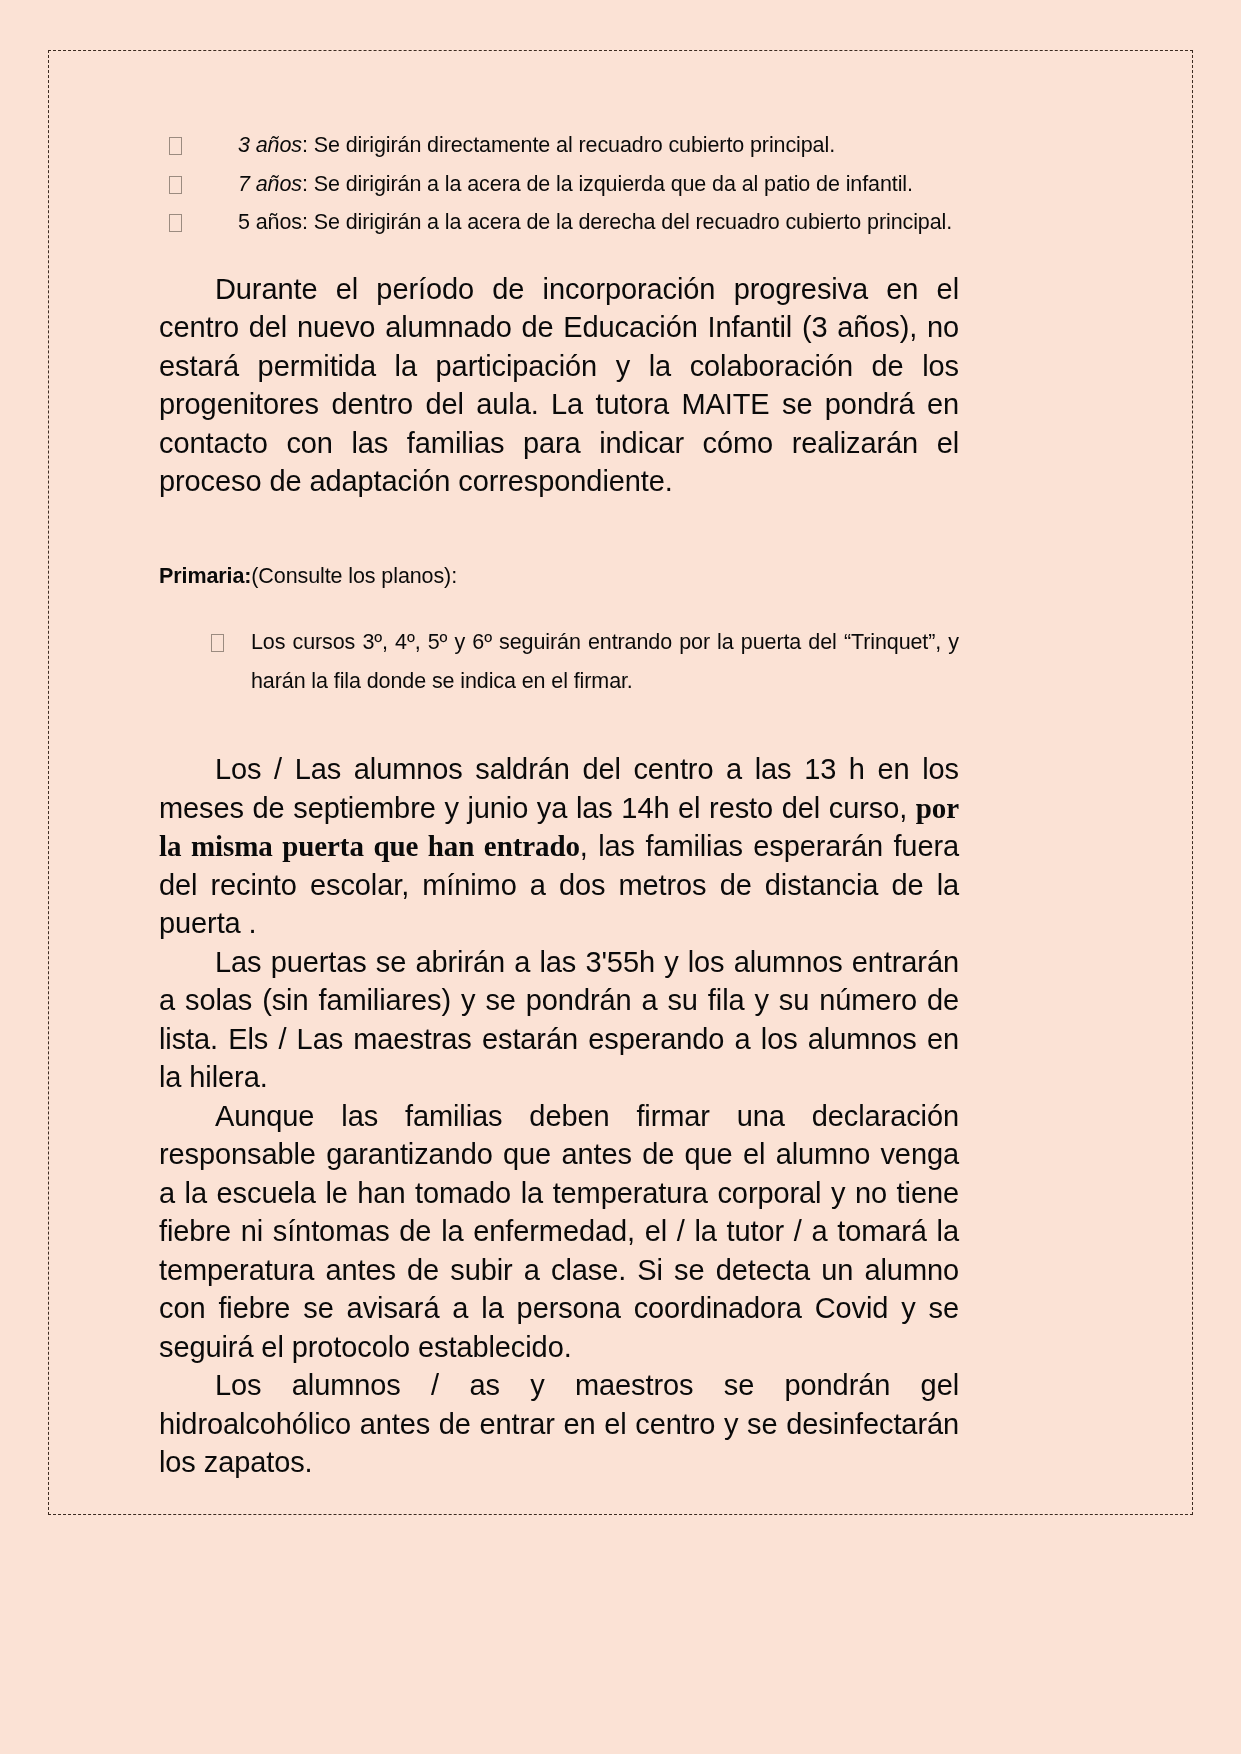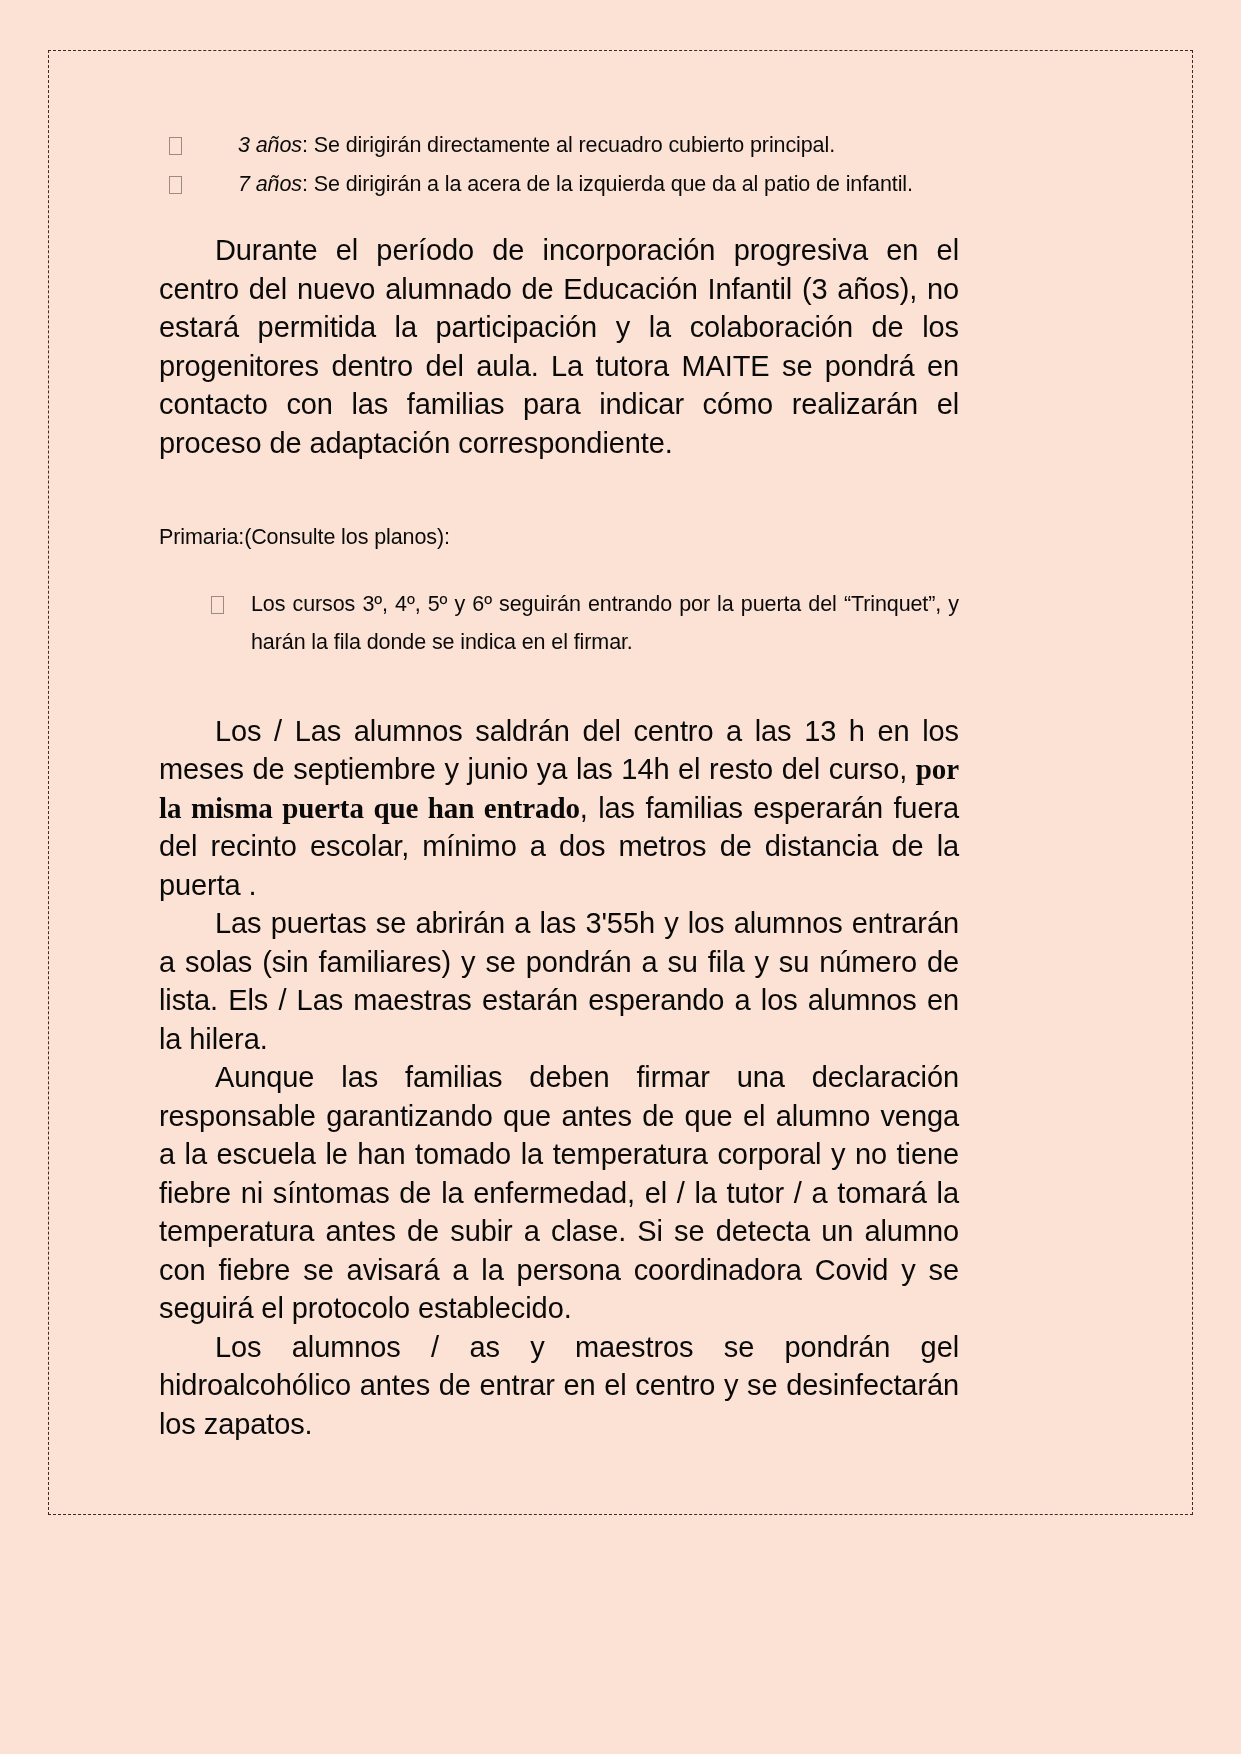--- a/index.html
+++ b/index.html
@@ -84,39 +84,43 @@
 
   .spacer-sm { height: 28px; }
   .spacer-md { height: 50px; }
   .spacer-lg { height: 56px; }
 
   .heading {
     font-size: 21.5px;
     line-height: 38.5px;
     letter-spacing: -0.1px;
   }
-  .heading b { font-weight: normal; }
+  .heading b { font-weight: bold; }
 
   b.inline-bold { font-weight: bold; font-family: Liberation Serif, serif; }
   i.inline-italic { font-style: italic; }
 </style>
 </head>
 <body>
 
 <div id="page">
   <div id="content">
 
     <ul class="bullet-list list-level1">
       <li>
         <span class="marker"><span class="tofu"></span></span>
         <i class="inline-italic">3 años</i><span>: Se dirigirán directamente al recuadro cubierto principal.</span>
       </li>
       <li>
         <span class="marker"><span class="tofu"></span></span>
         <i class="inline-italic">7 años</i><span>: Se dirigirán a la acera de la izquierda que da al patio de infantil.</span>
+      </li>
+      <li>
+        <span class="marker"><span class="tofu"></span></span>
+        <span>5 años</span><span>: Se dirigirán a la acera de la derecha del recuadro cubierto principal.</span>
       </li>
     </ul>
 
     <div class="spacer-sm"></div>
 
     <p class="para">Durante el período de incorporación progresiva en el centro del nuevo alumnado de Educación Infantil (3 años), no estará permitida la participación y la colaboración de los progenitores dentro del aula. La tutora MAITE se pondrá en contacto con las familias para indicar cómo realizarán el proceso de adaptación correspondiente.</p>
 
     <div class="spacer-lg"></div>
 
     <div class="heading"><b>Primaria:</b><span>(Consulte los planos):</span></div>

